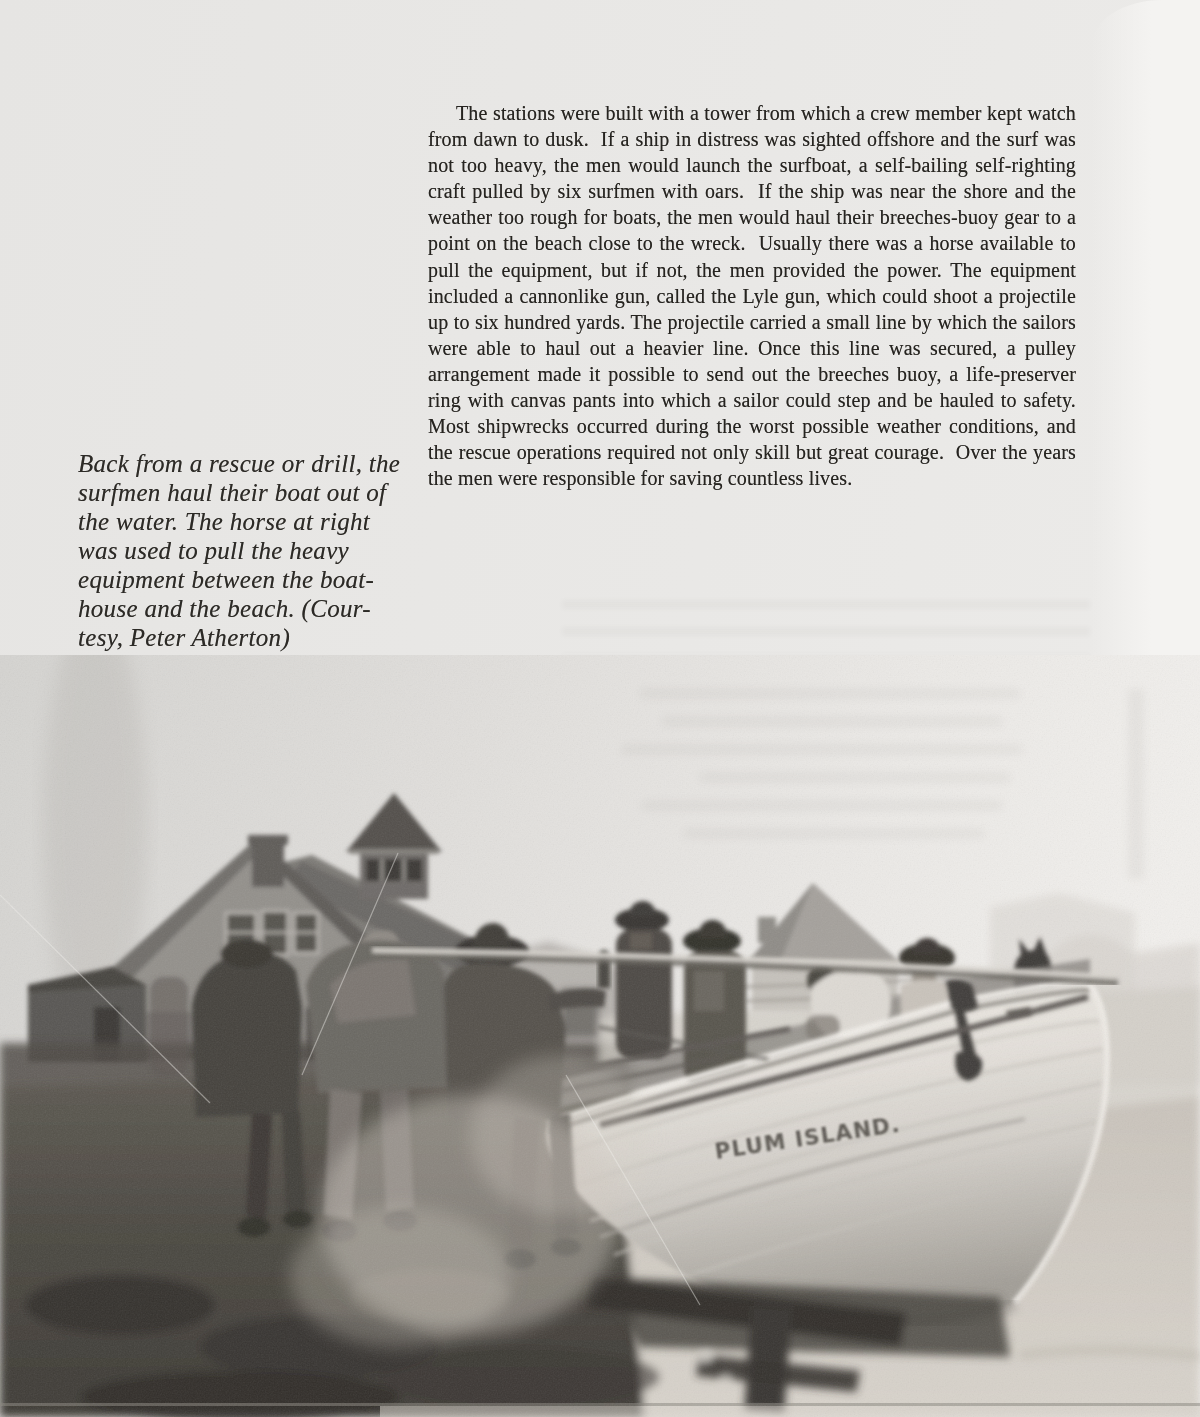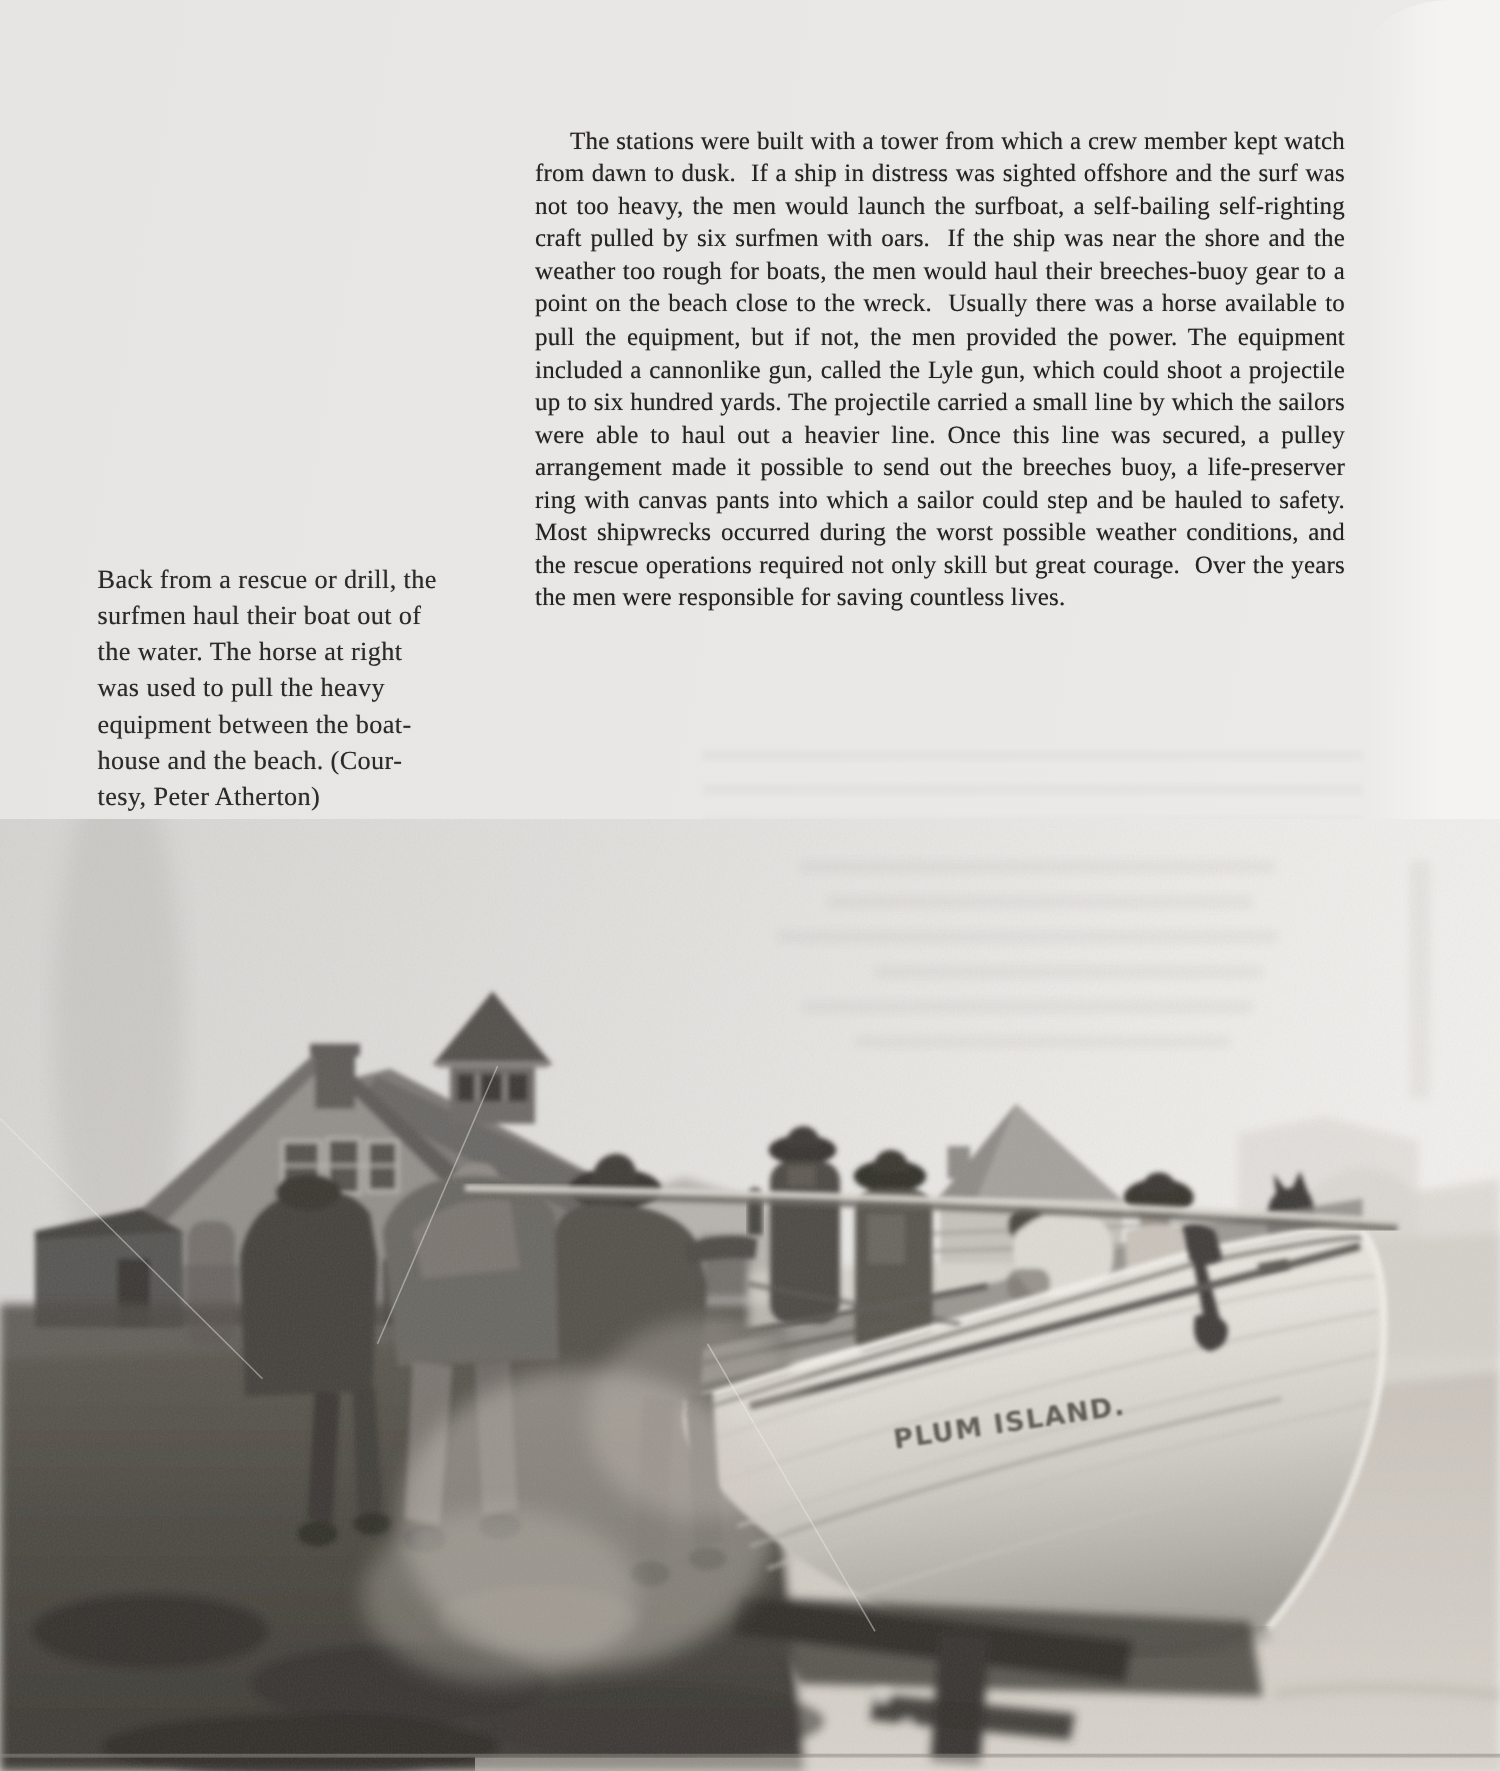--- a/index.html
+++ b/index.html
@@ -8,21 +8,21 @@
         font-family:"Liberation Serif","DejaVu Serif",serif;}
   .edge-strip{position:absolute;left:1092px;top:0;width:108px;height:657px;
         background:linear-gradient(to right,rgba(245,244,242,0) 0%,#f4f3f1 55%);
         border-top-left-radius:70px 45px;}
   .body-text{position:absolute;left:428px;top:100px;width:648px;
         font-size:20px;line-height:26.1px;color:#262420;
         text-align:justify;text-justify:inter-word;white-space:pre-wrap;
         text-indent:28px;letter-spacing:0.15px;
         text-shadow:0 0 0.6px rgba(45,42,38,0.55);}
   .caption{position:absolute;left:78px;top:449px;width:330px;
-        font-size:21px;line-height:29px;color:#2c2a26;
+        font-style:italic;font-size:25px;line-height:29px;color:#2c2a26;
         letter-spacing:0.3px;text-shadow:0 0 0.6px rgba(45,42,38,0.5);}
   .bleed{position:absolute;left:562px;top:600px;width:528px;height:56px;
         background:repeating-linear-gradient(180deg,rgba(88,83,76,0.55) 0 9px,transparent 9px 27px);
         opacity:0.07;filter:blur(2px);}
   .photo{position:absolute;left:0;top:655px;width:1200px;height:762px;overflow:hidden;}
   .photo svg{display:block;}
 </style>
 </head>
 <body>
 

